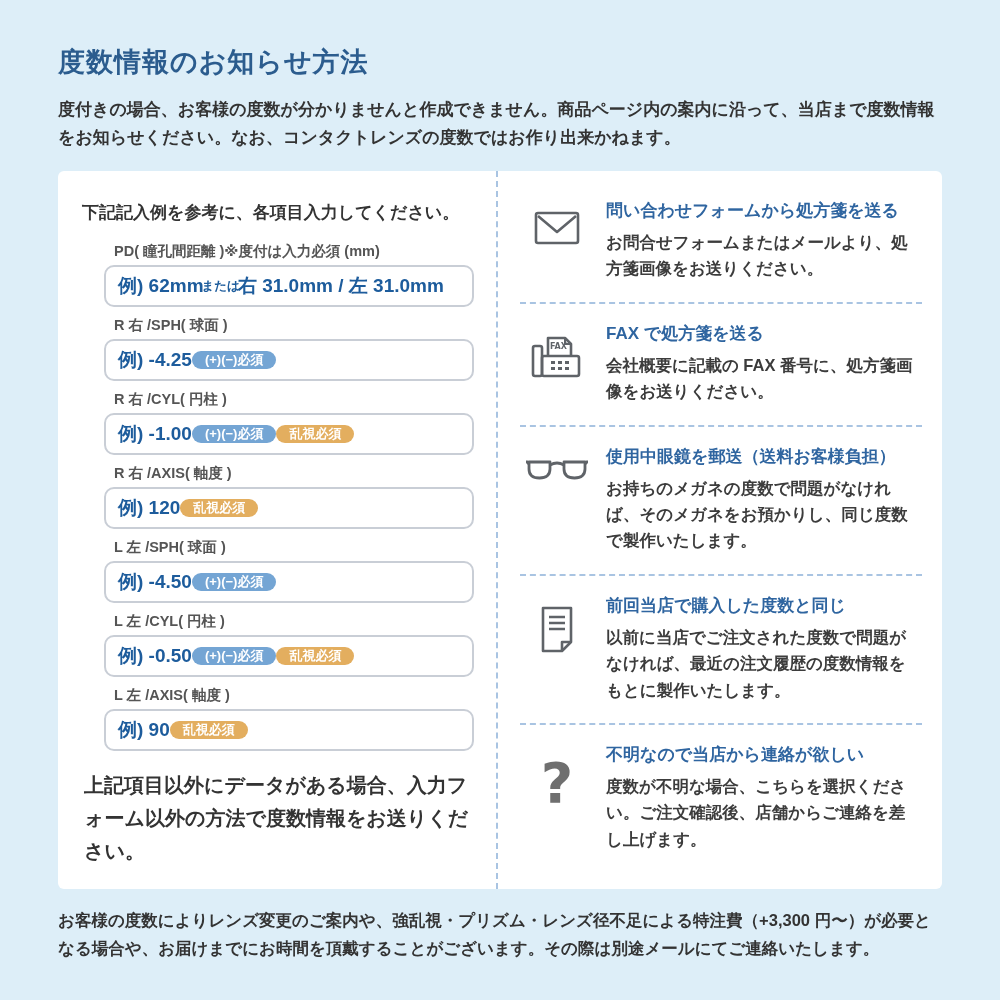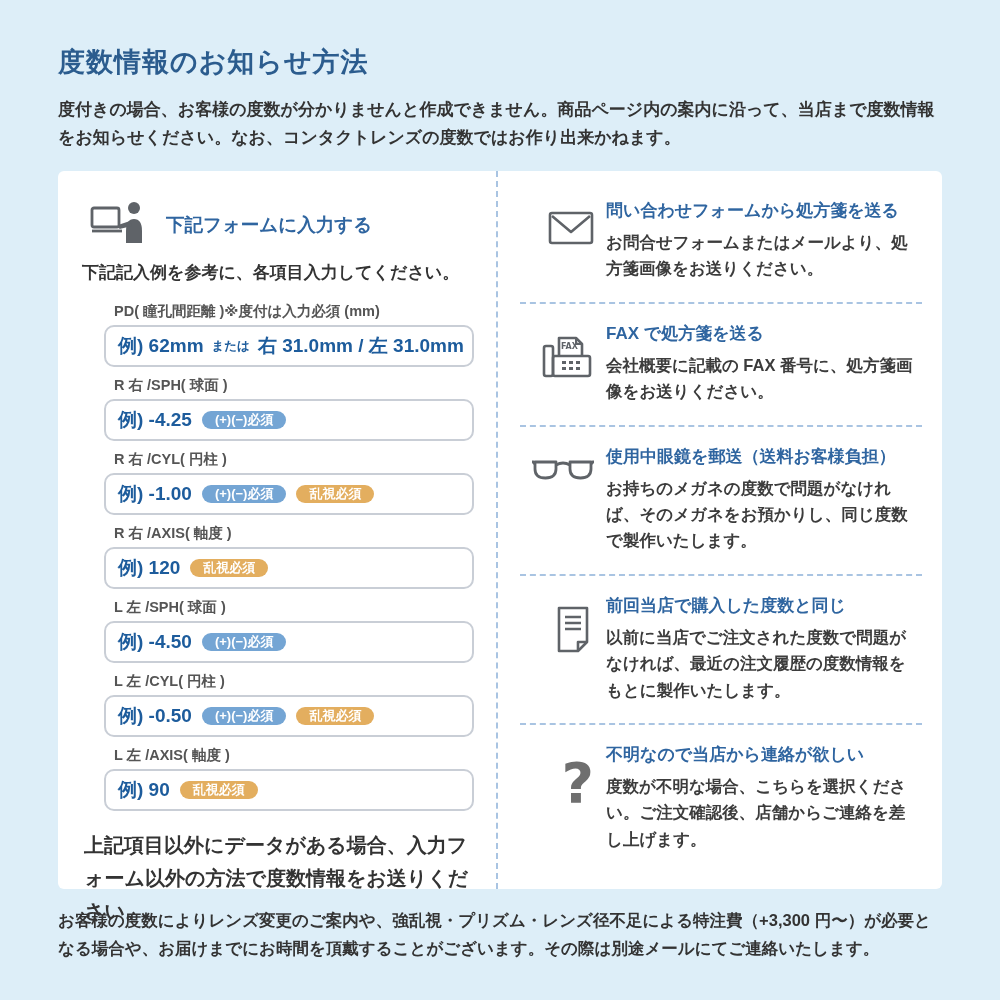--- a/index.html
+++ b/index.html
@@ -16,63 +16,51 @@
   .card{background:#fff;border-radius:6px;display:flex;height:718px}
 
   
   .col-left{width:438px;flex:0 0 438px;box-sizing:border-box;padding:30px 22px 0 24px}
   .form-header{display:flex;align-items:center;gap:20px;margin:0 0 14px;padding-left:8px}
   .form-header h2{font-size:18.5px;color:#2f65a0;margin:0;font-weight:800}
   .instruction{font-size:17px;font-weight:700;color:#333;margin:0 0 18px}
   .fields{margin-left:22px}
   .field-label{font-size:14.5px;font-weight:700;color:#555;margin:0 0 4px 10px}
   .fbox{height:38px;border:2px solid #c9ced6;border-radius:10px;display:flex;align-items:center;
-        gap:10px;padding:0 12px;margin-bottom:9px;background:#fff}
+        padding:0 12px;margin-bottom:9px;background:#fff}
   .example{font-size:19px;font-weight:800;color:#1d5c9c;white-space:nowrap}
   .example.small{font-size:12.5px;font-weight:700;margin:0 -2px}
   .badge{font-size:13px;font-weight:700;color:#fff;border-radius:999px;padding:0 13px;white-space:nowrap}
   .form-note{font-size:20px;font-weight:600;color:#333;line-height:1.65;margin:18px 0 0 2px}
 
   
   .col-right{flex:1;border-left:2px dashed #a9c4e2;padding:28px 20px 0 22px;box-sizing:border-box}
   .method{display:flex;gap:12px;padding:18px 0 20px;border-bottom:2px dashed #a9c4e2}
   .method:first-child{padding-top:0}
   .method:last-child{border-bottom:none}
-  .m-icon{width:74px;flex:0 0 74px;display:flex;justify-content:flex-end;align-items:flex-start;padding-top:12px}
+  .m-icon{width:74px;flex:0 0 74px;display:flex;justify-content:center;align-items:flex-start;padding-top:12px}
   .m-text{flex:1}
   .m-head{font-size:17px;font-weight:800;color:#2f65a0;margin:0 0 7px}
   .m-body{font-size:16.5px;font-weight:600;color:#3c3c3c;line-height:1.6;margin:0}
 
   .footer{font-size:16.5px;font-weight:600;color:#333;line-height:1.68;margin:18px 0 0}
 
   .qmark{font-size:56px;font-weight:800;color:#6f6f6f;line-height:1;font-family:"DejaVu Sans",sans-serif}
 </style>
 </head>
 <body>
 
 <div class="page">
 
   <h1 class="title">度数情報のお知らせ方法</h1>
   <p class="intro">度付きの場合、お客様の度数が分かりませんと作成できません。商品ページ内の案内に沿って、当店まで度数情報をお知らせください。なお、コンタクトレンズの度数ではお作り出来かねます。</p>
 
   <div class="card">
 
     <div class="col-left">
-      <div class="form-header">
-        <span id="form-icon-slot"><svg width="56" height="42" viewBox="0 0 56 42" fill="none" stroke="#5f6368" stroke-width="2.8" stroke-linejoin="round">
-    <rect x="2" y="7" width="27" height="19" rx="2"></rect>
-    <path d="M2 30 h30"></path>
-    <g stroke="none" fill="#5f6368">
-      <circle cx="44" cy="7" r="6"></circle>
-      <path d="M36 42 V30 q0 -12 8 -12 t8 12 v12 Z"></path>
-      <path d="M40 20 L28 24 l1.5 4 L42 25 Z"></path>
-    </g>
-  </svg></span>
-        <h2>下記フォームに入力する</h2>
-      </div>
       <p class="instruction">下記記入例を参考に、各項目入力してください。</p>
 
       <div class="fields">
   <div>
     <div class="field-label">PD( 瞳孔間距離 )※度付は入力必須 (mm)</div>
     <div class="fbox">
               <span class="example">例) 62mm</span>
               <span class="example small">または</span>
               <span class="example">右 31.0mm / 左 31.0mm</span>
             </div>

